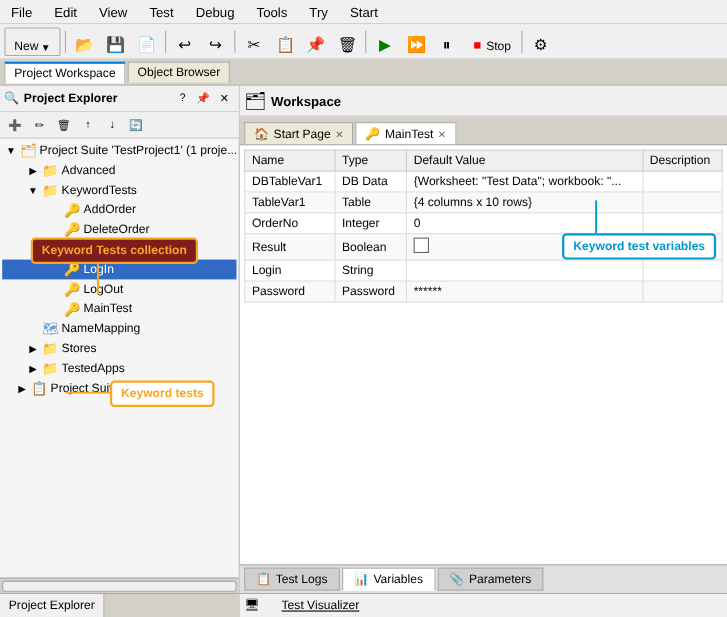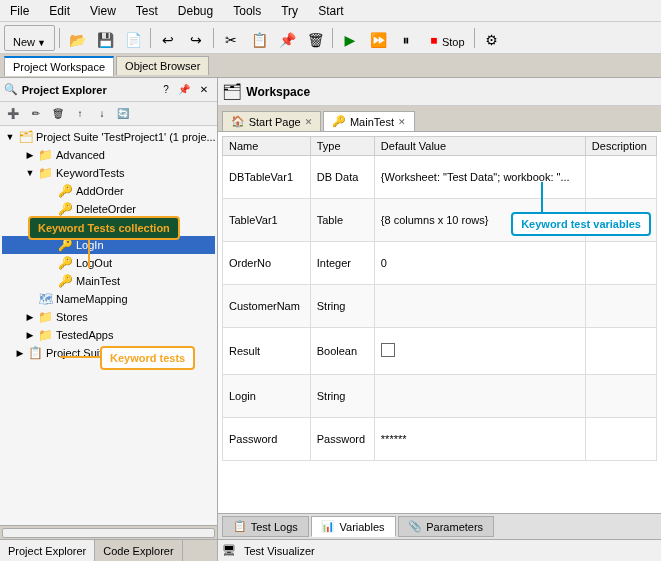--- a/index.html
+++ b/index.html
@@ -54,21 +54,21 @@
 
     
     .page-tabs { background: #d4d0c8; border-bottom: 1px solid #ababab; display: flex; align-items: flex-end; height: 26px; padding: 0 4px; }
     .page-tab { padding: 3px 8px; font-size: 11px; background: #ece9d8; border: 1px solid #ababab; border-bottom: none; cursor: pointer; margin-right: 2px; display: flex; align-items: center; gap: 4px; }
     .page-tab.active { background: #fff; }
     .page-tab-close { font-size: 9px; cursor: pointer; color: #666; }
 
     
     .data-table { width: 100%; border-collapse: collapse; font-size: 11px; }
     .data-table th { background: #f0f0f0; border: 1px solid #ccc; padding: 3px 6px; text-align: left; font-weight: normal; color: #000; }
-    .data-table td { border: 1px solid #ddd; padding: 15px 6px; }
+    .data-table td { border: 1px solid #ddd; padding: 3px 6px; }
     .data-table tr:nth-child(even) { background: #f9f9f9; }
     .checkbox-cell { width: 14px; height: 14px; border: 1px solid #666; display: inline-block; background: #fff; }
 
     
     .table-container { flex: 1; overflow: auto; padding: 4px; }
 
     
     .section-tabs { background: #e0e0e0; border-top: 1px solid #ababab; display: flex; align-items: center; height: 26px; padding: 0 4px; gap: 2px; }
     .section-tab { padding: 3px 10px; font-size: 11px; background: #d0d0d0; border: 1px solid #ababab; cursor: pointer; display: flex; align-items: center; gap: 4px; }
     .section-tab.active { background: #fff; border-bottom: 1px solid #fff; }
@@ -266,21 +266,21 @@
           <span class="node-label">TestedApps</span>
         </div>
 
         <div class="tree-item" style="padding-left:10px;">
           <span class="expand-icon">▶</span>
           <span class="node-icon" style="color:#cc9900;">📋</span>
           <span class="node-label">Project Suite Logs</span>
         </div>
 
         <div style="position:absolute; top:90px; left:28px; z-index:10; pointer-events:none;">
-          <div style="background:#14532d; border:2px solid #f5a623; border-radius:4px; padding:4px 8px; font-size:11px; font-weight:bold; color:#f5a623; white-space:nowrap;">
+          <div style="background:#7f1d1d; border:2px solid #f5a623; border-radius:4px; padding:4px 8px; font-size:11px; font-weight:bold; color:#f5a623; white-space:nowrap;">
             <span>Keyword Tests collection</span>
           </div>
           <svg style="position:absolute; left:60px; top:22px;" width="2" height="30">
             <line x1="1" y1="0" x2="1" y2="30" stroke="#f5a623" stroke-width="2"></line>
           </svg>
         </div>
 
         <div style="position:absolute; top:220px; left:100px; z-index:10; pointer-events:none;">
           <div style="background:#fff; border:2px solid #f5a623; border-radius:4px; padding:4px 8px; font-size:11px; font-weight:bold; color:#f5a623; white-space:nowrap;">
             <span>Keyword tests</span>
@@ -293,23 +293,20 @@
       </div>
 
       <div class="left-scroll">
         <div class="h-scrollbar"></div>
       </div>
 
       <div class="left-bottom-tabs">
         <div class="left-bottom-tab active">
           <span>Project Explorer</span>
         </div>
-        <div class="left-bottom-tab">
-          <span>Code Explorer</span>
-        </div>
       </div>
 
     </div>
 
     <div class="right-panel">
 
       <div class="right-header">
         <span class="right-header-icon">🗂</span>
         <span class="right-header-title">Workspace</span>
       </div>
@@ -340,33 +337,27 @@
           <tbody>
             <tr>
               <td>DBTableVar1</td>
               <td>DB Data</td>
               <td>{Worksheet: "Test Data"; workbook: "...</td>
               <td></td>
             </tr>
             <tr>
               <td>TableVar1</td>
               <td>Table</td>
-              <td>{8 columns x 10 rows}</td>
+              <td>{4 columns x 10 rows}</td>
               <td></td>
             </tr>
             <tr>
               <td>OrderNo</td>
               <td>Integer</td>
               <td>0</td>
-              <td></td>
-            </tr>
-            <tr>
-              <td>CustomerNam</td>
-              <td>String</td>
-              <td></td>
               <td></td>
             </tr>
             <tr>
               <td>Result</td>
               <td>Boolean</td>
               <td><span class="checkbox-cell"></span></td>
               <td></td>
             </tr>
             <tr>
               <td>Login</td>
@@ -404,20 +395,20 @@
           <span>Variables</span>
         </div>
         <div class="section-tab">
           <span>📎</span>
           <span>Parameters</span>
         </div>
       </div>
 
       <div class="status-area">
         <span>🖥</span>
-        <span style="margin-left:8px;">Test Visualizer</span>
+        <span style="margin-left:20px;text-decoration:underline;">Test Visualizer</span>
       </div>
 
     </div>
 
   </div>
 
 </div>
 
 </body></html>

